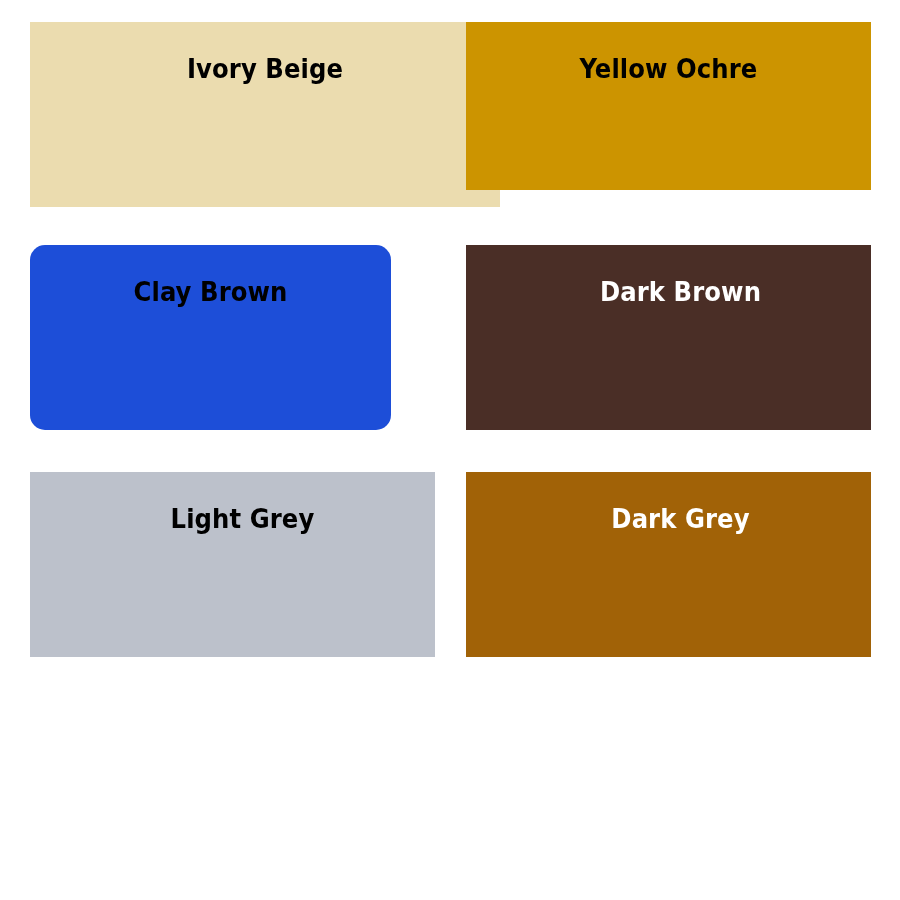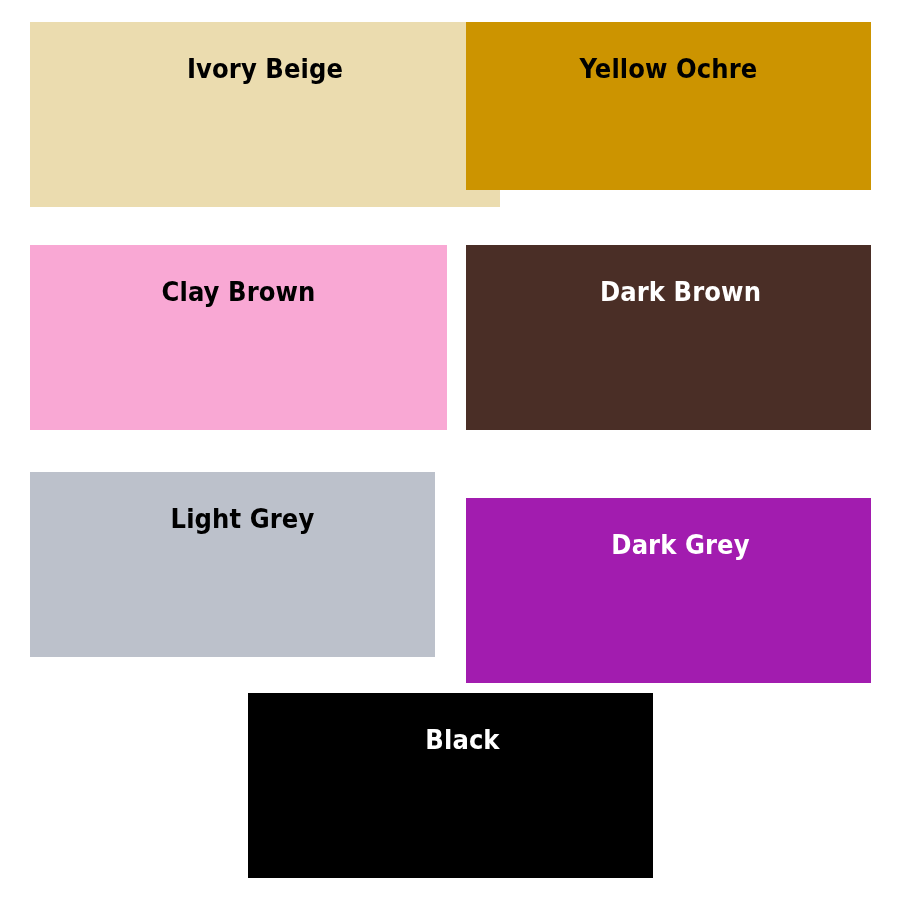--- a/index.html
+++ b/index.html
@@ -46,28 +46,25 @@
 </head>
 <body style="background: rgb(255, 255, 255);">
 
 <div id="palette">
     <div class="swatch tone-dark" style="left: 30px; top: 22px; width: 470px; height: 185px; background: rgb(235, 220, 175);">
       <div class="swatch-label" style="color: rgb(0, 0, 0);">Ivory Beige</div>
     </div>
     <div class="swatch tone-dark" style="left: 466px; top: 22px; width: 405px; height: 168px; background: rgb(204, 148, 0);">
       <div class="swatch-label" style="color: rgb(0, 0, 0);">Yellow Ochre</div>
     </div>
-    <div class="swatch tone-dark" style="left: 30px; top: 245px; width: 417px; height: 185px; background: #f9a8d4;">
+    <div class="swatch tone-dark" style="left: 30px; top: 245px; width: 361px; height: 185px; background: #1d4ed8; border-radius: 15px;">
       <div class="swatch-label" style="color: rgb(0, 0, 0);">Clay Brown</div>
     </div>
     <div class="swatch tone-light" style="left: 466px; top: 245px; width: 405px; height: 185px; background: rgb(74, 46, 38);">
       <div class="swatch-label" style="color: rgb(255, 255, 255);">Dark Brown</div>
     </div>
     <div class="swatch tone-dark" style="left: 30px; top: 472px; width: 405px; height: 185px; background: rgb(188, 193, 203);">
       <div class="swatch-label" style="color: rgb(0, 0, 0); margin-left: 20px;">Light Grey</div>
     </div>
-    <div class="swatch tone-light" style="left: 466px; top: 472px; width: 405px; height: 185px; background: #a21caf; margin-top: 26px;">
+    <div class="swatch tone-light" style="left: 466px; top: 472px; width: 405px; height: 185px; background: #a16207;">
       <div class="swatch-label" style="color: rgb(255, 255, 255);">Dark Grey</div>
-    </div>
-    <div class="swatch tone-light" style="left: 248px; top: 693px; width: 405px; height: 185px; background: rgb(0, 0, 0);">
-      <div class="swatch-label" style="color: rgb(255, 255, 255);">Black</div>
     </div>
   </div>
 
 </body></html>

